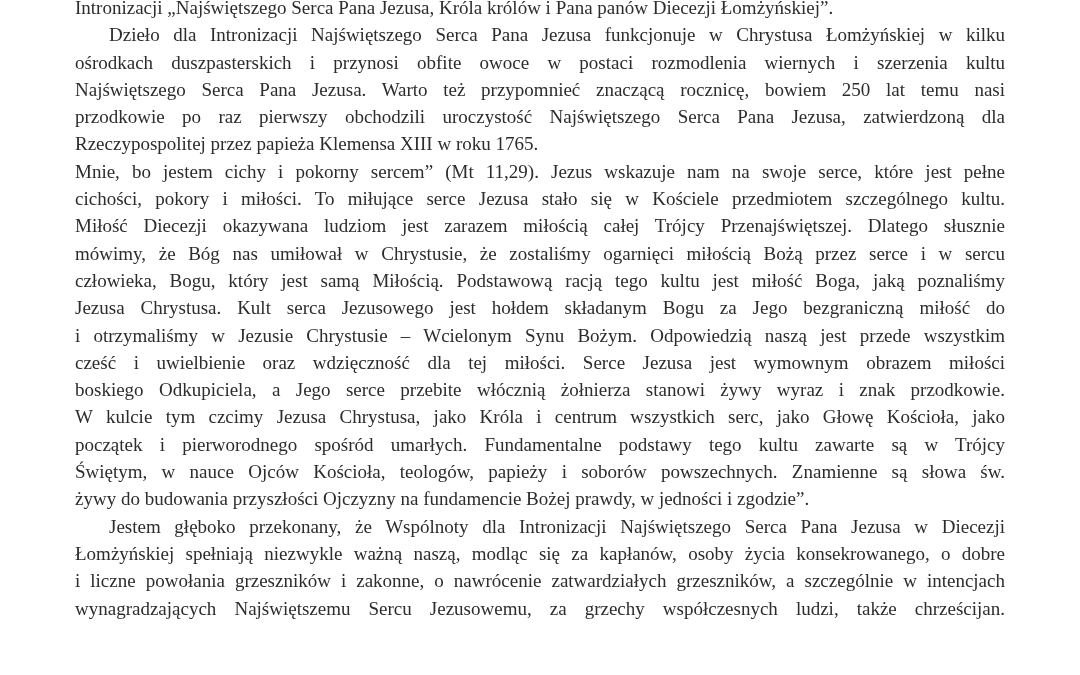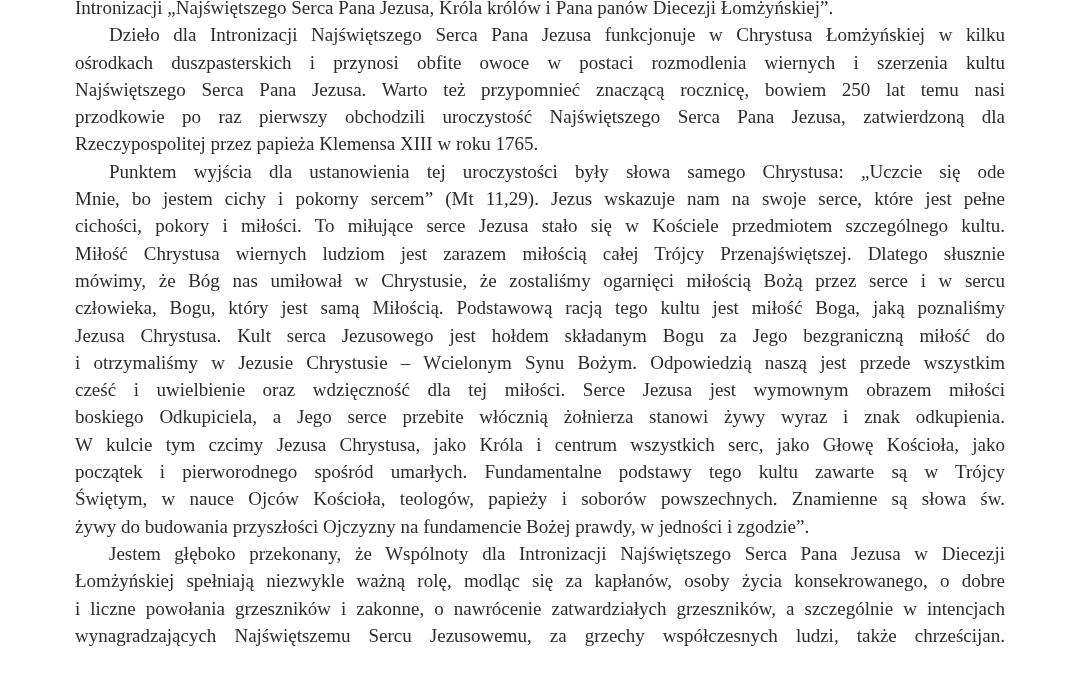--- a/index.html
+++ b/index.html
@@ -43,32 +43,31 @@
 <body>
 
 <div class="page">
   <div class="text-block" id="text-block">
       <div class="line">Intronizacji „Najświętszego Serca Pana Jezusa, Króla królów i Pana panów Diecezji Łomżyńskiej”.</div>
       <div class="line indent justify">Dzieło dla Intronizacji Najświętszego Serca Pana Jezusa funkcjonuje w Chrystusa Łomżyńskiej w kilku</div>
       <div class="line justify">ośrodkach duszpasterskich i przynosi obfite owoce w postaci rozmodlenia wiernych i szerzenia kultu</div>
       <div class="line justify">Najświętszego Serca Pana Jezusa. Warto też przypomnieć znaczącą rocznicę, bowiem 250 lat temu nasi</div>
       <div class="line justify">przodkowie po raz pierwszy obchodzili uroczystość Najświętszego Serca Pana Jezusa, zatwierdzoną dla</div>
       <div class="line">Rzeczypospolitej przez papieża Klemensa XIII w roku 1765.</div>
-      <div class="line indent justify">Punktem wyjścia dla ustanowienia tej uroczystości były słowa samego Chrystusa: „Uczcie się ode</div>
       <div class="line justify">Mnie, bo jestem cichy i pokorny sercem” (Mt 11,29). Jezus wskazuje nam na swoje serce, które jest pełne</div>
       <div class="line justify">cichości, pokory i miłości. To miłujące serce Jezusa stało się w Kościele przedmiotem szczególnego kultu.</div>
-      <div class="line justify">Miłość Chrystusa wiernych ludziom jest zarazem miłością całej Trójcy Przenajświętszej. Dlatego słusznie</div>
+      <div class="line justify">Miłość Diecezji okazywana ludziom jest zarazem miłością całej Trójcy Przenajświętszej. Dlatego słusznie</div>
       <div class="line justify">mówimy, że Bóg nas umiłował w Chrystusie, że zostaliśmy ogarnięci miłością Bożą przez serce i w sercu</div>
       <div class="line justify">człowieka, Bogu, który jest samą Miłością. Podstawową racją tego kultu jest miłość Boga, jaką poznaliśmy</div>
       <div class="line justify">Jezusa Chrystusa. Kult serca Jezusowego jest hołdem składanym Bogu za Jego bezgraniczną miłość do</div>
       <div class="line justify">i otrzymaliśmy w Jezusie Chrystusie – Wcielonym Synu Bożym. Odpowiedzią naszą jest przede wszystkim</div>
       <div class="line justify">cześć i uwielbienie oraz wdzięczność dla tej miłości. Serce Jezusa jest wymownym obrazem miłości</div>
-      <div class="line justify">boskiego Odkupiciela, a Jego serce przebite włócznią żołnierza stanowi żywy wyraz i znak odkupienia.</div>
+      <div class="line justify">boskiego Odkupiciela, a Jego serce przebite włócznią żołnierza stanowi żywy wyraz i znak przodkowie.</div>
       <div class="line justify">W kulcie tym czcimy Jezusa Chrystusa, jako Króla i centrum wszystkich serc, jako Głowę Kościoła, jako</div>
       <div class="line justify">początek i pierworodnego spośród umarłych. Fundamentalne podstawy tego kultu zawarte są w Trójcy</div>
       <div class="line justify">Świętym, w nauce Ojców Kościoła, teologów, papieży i soborów powszechnych. Znamienne są słowa św.</div>
       <div class="line">żywy do budowania przyszłości Ojczyzny na fundamencie Bożej prawdy, w jedności i zgodzie”.</div>
       <div class="line indent justify">Jestem głęboko przekonany, że Wspólnoty dla Intronizacji Najświętszego Serca Pana Jezusa w Diecezji</div>
-      <div class="line justify">Łomżyńskiej spełniają niezwykle ważną rolę, modląc się za kapłanów, osoby życia konsekrowanego, o dobre</div>
+      <div class="line justify">Łomżyńskiej spełniają niezwykle ważną naszą, modląc się za kapłanów, osoby życia konsekrowanego, o dobre</div>
       <div class="line justify">i liczne powołania grzeszników i zakonne, o nawrócenie zatwardziałych grzeszników, a szczególnie w intencjach</div>
       <div class="line justify">wynagradzających Najświętszemu Sercu Jezusowemu, za grzechy współczesnych ludzi, także chrześcijan.</div>
     </div>
 </div>
 
 </body></html>

